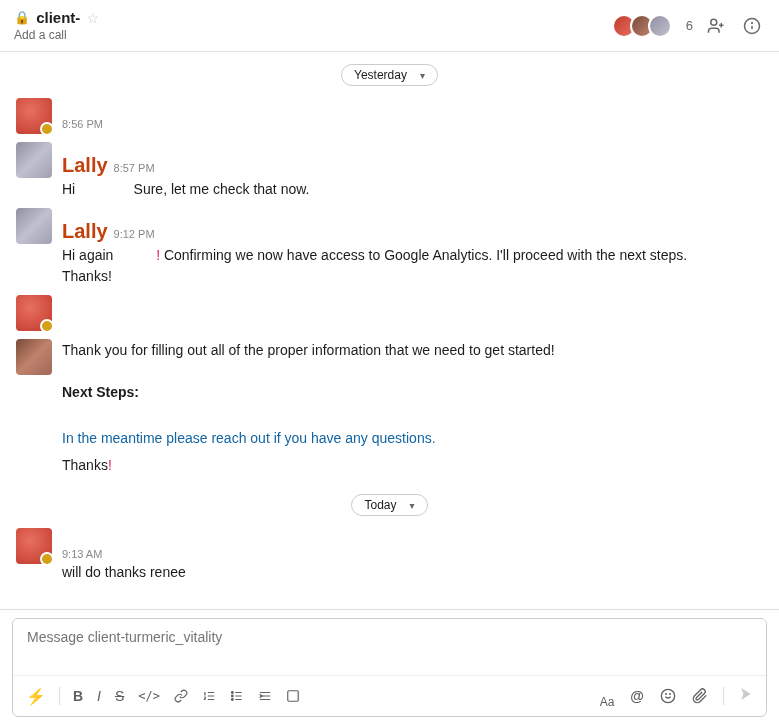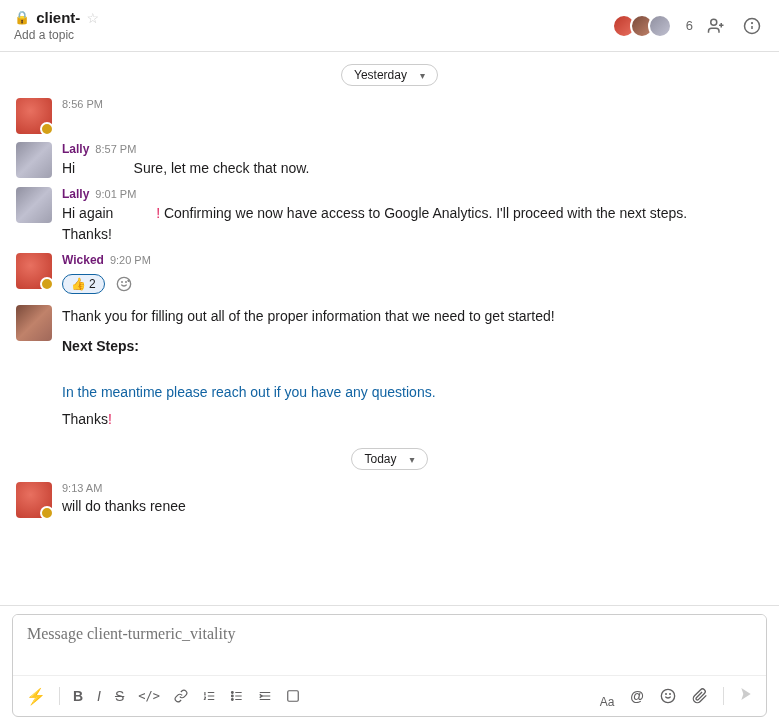--- a/index.html
+++ b/index.html
@@ -124,26 +124,27 @@
 
     .message-body { flex: 1; }
     .message-header {
       display: flex;
       align-items: baseline;
       gap: 6px;
       margin-bottom: 2px;
     }
     .sender-name {
       font-weight: 700;
-      font-size: 12px;
-      color: #701a75;
+      font-size: 20px;
+      color: #c2410c;
     }
     .timestamp {
       font-size: 11px;
       color: #888;
+      margin-top: 20px;
     }
     .message-text {
       font-size: 14px;
       color: #1d1c1d;
       line-height: 1.5;
     }
     .mention {
       background: #fdf5c1;
       color: #1d1c1d;
       border-radius: 3px;
@@ -209,25 +210,25 @@
       padding: 8px 12px;
     }
     .message-input-box {
       border: 1px solid #ccc;
       border-radius: 6px;
       overflow: hidden;
     }
     .message-input {
       width: 100%;
       padding: 10px 14px;
-      font-size: 16px;
+      font-size: 14px;
       border: none;
       outline: none;
       color: #000000;
-      font-family: Liberation Serif, serif;
+      font-family: Liberation Sans, sans-serif;
       resize: none;
     }
     .toolbar {
       display: flex;
       align-items: center;
       padding: 4px 8px;
       border-top: 1px solid #eee;
       gap: 4px;
     }
     .toolbar-divider {
@@ -299,21 +300,21 @@
 </head>
 <body>
 
 <div class="header">
   <div class="header-left">
     <div class="header-title">
       <span class="lock-icon">🔒</span>
       <span class="channel-name">client-</span>
       <span class="star-icon">☆</span>
     </div>
-    <div class="add-topic">Add a topic</div>
+    <div class="add-topic">Add a call</div>
   </div>
   <div class="header-right">
     <div class="avatar-stack">
       <div class="avatar-small hdr-av1"></div>
       <div class="avatar-small hdr-av2"></div>
       <div class="avatar-small hdr-av3"></div>
     </div>
     <span class="member-count">6</span>
     <button class="header-icon-btn">
       <svg width="18" height="18" viewBox="0 0 24 24" fill="none" stroke="#696969" stroke-width="2">
@@ -362,65 +363,43 @@
         Hi &nbsp;&nbsp;&nbsp;&nbsp;&nbsp;&nbsp;&nbsp;&nbsp;&nbsp;&nbsp;&nbsp;&nbsp;&nbsp; Sure, let me check that now.
       </div>
     </div>
   </div>
 
   <div class="message">
     <div class="lally-avatar"></div>
     <div class="message-body">
       <div class="message-header">
         <span class="sender-name">Lally</span>
-        <span class="timestamp">9:01 PM</span>
+        <span class="timestamp">9:12 PM</span>
       </div>
       <div class="message-text">
         Hi again &nbsp;&nbsp;&nbsp;&nbsp;&nbsp;&nbsp;&nbsp;&nbsp;&nbsp;
         <span style="color:#e01e5a;">!</span>
         Confirming we now have access to Google Analytics. I'll proceed with the next steps.
       </div>
       <div class="message-text">Thanks!</div>
     </div>
   </div>
 
   <div class="message">
     <div class="avatar-img-red"></div>
-    <div class="message-body">
-      <div class="message-header">
-        <span class="sender-name">Wicked</span>
-        <span class="timestamp">9:20 PM</span>
-      </div>
-      <div class="reaction-bar">
-        <button class="reaction active">
-          <span>👍</span>
-          <span>2</span>
-        </button>
-        <button class="add-reaction">
-          <svg width="16" height="16" viewBox="0 0 24 24" fill="none" stroke="#888" stroke-width="2">
-            <circle cx="12" cy="12" r="10"></circle>
-            <path d="M8 13s1.5 2 4 2 4-2 4-2"></path>
-            <line x1="9" y1="9" x2="9.01" y2="9" stroke-width="3" stroke-linecap="round"></line>
-            <line x1="15" y1="9" x2="15.01" y2="9" stroke-width="3" stroke-linecap="round"></line>
-            <line x1="19" y1="5" x2="19" y2="9"></line>
-            <line x1="17" y1="7" x2="21" y2="7"></line>
-          </svg>
-        </button>
-      </div>
-    </div>
   </div>
 
   <div class="message">
     <div class="renee-avatar"></div>
     <div class="message-body">
       <div class="next-steps-block">
         <div>
           Thank you for filling out all of the proper information that we need to get started!
         </div>
-        <div style="margin-top:6px;">
+        <div style="margin-top:18px;">
           <strong>Next Steps:</strong>
         </div>
         <div style="margin-top:22px; color:#1264a3;">
           In the meantime please reach out if you have any questions.
         </div>
         <div style="margin-top:4px;">
           Thanks<span style="color:#e01e5a;">!</span>
         </div>
       </div>
     </div>

